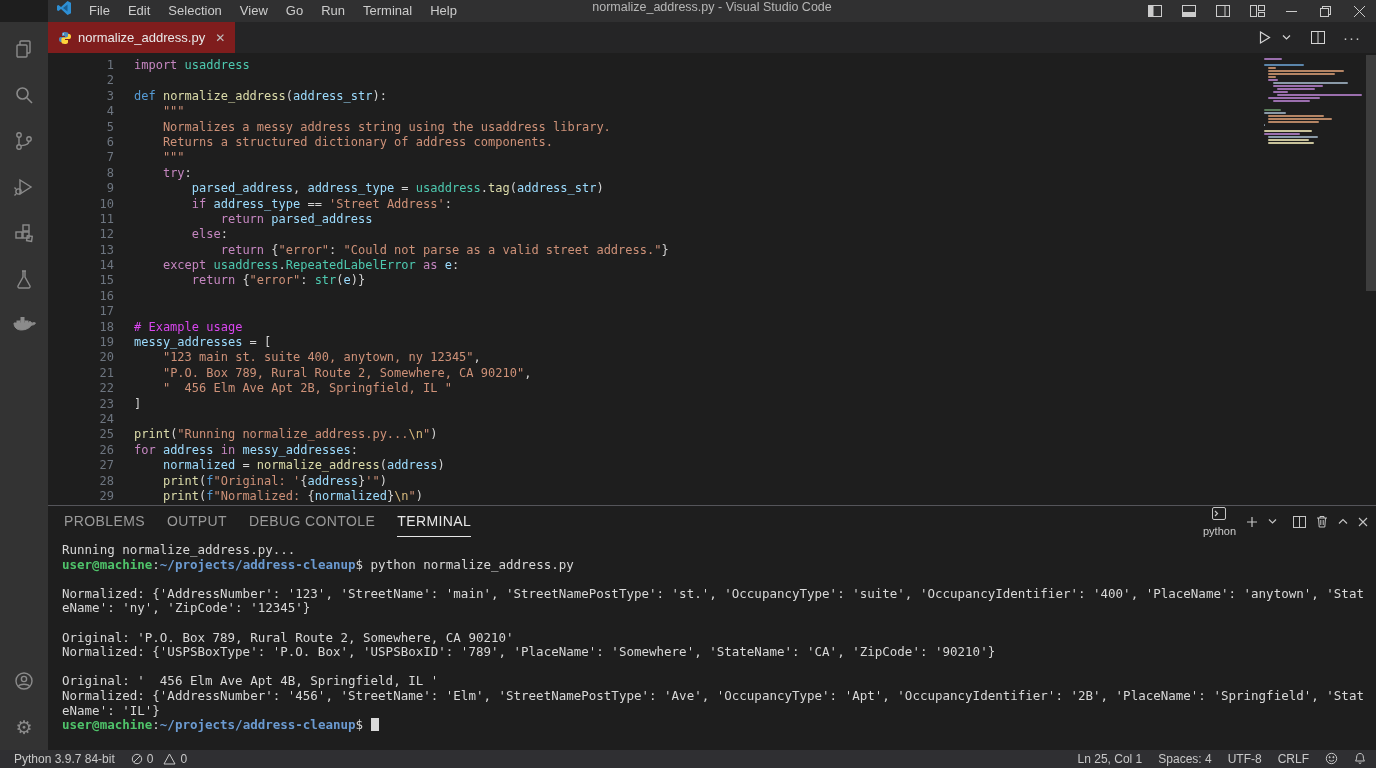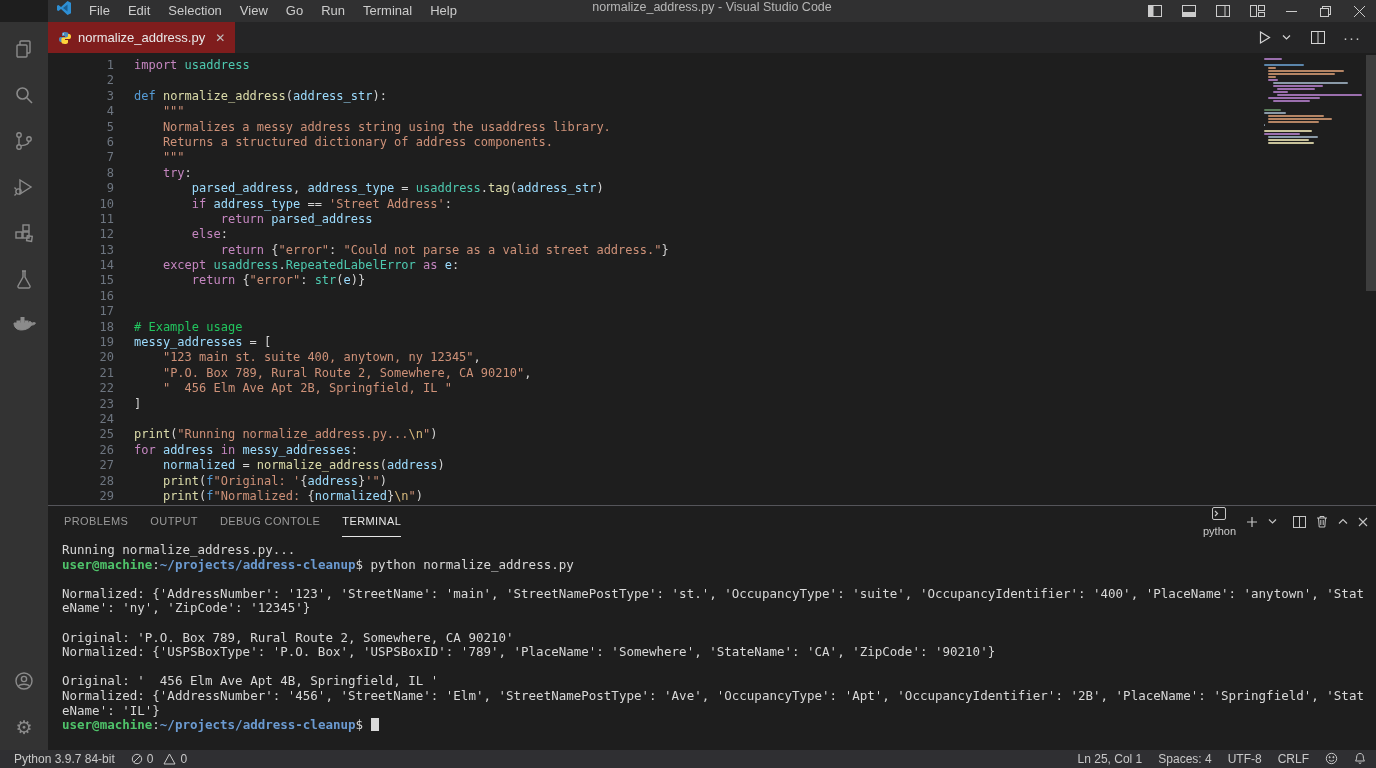--- a/index.html
+++ b/index.html
@@ -43,34 +43,34 @@
   .ellipsis-glyph { font-size:15px; letter-spacing:1px; color:#c5c5c5; }
 
   
   .editor { flex:1; position:relative; overflow:hidden; background:#1e1e1e; }
   .code-region { padding-top:5px; font-family:"DejaVu Sans Mono", monospace; font-size:12px;
                  line-height:15.4px; white-space:pre; }
   .code-line { display:flex; height:15.4px; }
   .gutter { width:66px; flex:none; text-align:right; color:#6e7681; user-select:none; }
   .code-text { padding-left:20px; flex:1; }
   .s-kw  { color:#c586c0; } .s-def { color:#569cd6; } .s-fn  { color:#dcdcaa; }
-  .s-var { color:#9cdcfe; } .s-str { color:#ce9178; } .s-com { color:#22c55e; }
+  .s-var { color:#9cdcfe; } .s-str { color:#ce9178; } .s-com { color:#d946ef; }
   .s-mod { color:#4ec9b0; } .s-pl  { color:#d4d4d4; } .s-esc { color:#d7ba7d; }
 
   .minimap { position:absolute; top:2px; right:12px; width:106px; padding:3px 0 0 6px;
              background:rgba(30,30,30,0.0); }
   .mm-line { height:2px; margin-bottom:1px; border-radius:1px; }
   .vscroll { position:absolute; top:2px; right:0; width:10px; height:236px;
              background:rgba(121,121,121,0.35); }
 
   
   .panel { height:245px; flex:none; border-top:1px solid #55555a; background:#1e1e1e;
            display:flex; flex-direction:column; }
   .panel-header { height:31px; display:flex; align-items:center; padding:0 8px 0 16px; flex:none; }
-  .panel-tab { font-size:11px; letter-spacing:.4px; color:#9a9a9a; margin-right:22px;
+  .panel-tab { font-size:14px; letter-spacing:.4px; color:#9a9a9a; margin-right:22px;
                line-height:29px; border-bottom:1px solid transparent; }
   .panel-tab.active { color:#e7e7e7; border-bottom:1px solid #e7e7e7; }
   .panel-actions { margin-left:auto; display:flex; align-items:center; gap:10px; color:#c5c5c5; }
   .pa-btn { display:flex; align-items:center; justify-content:center; }
   .shell-badge { display:flex; align-items:center; gap:5px; font-size:11px; color:#cccccc;flex-direction:column; }
   .terminal { flex:1; padding:6px 8px 0 14px; font-family:"DejaVu Sans Mono", monospace;
               font-size:12.5px; line-height:14.6px; overflow:hidden; }
   .term-line { white-space:pre-wrap; word-break:break-all; min-height:14.6px; }
   .t-g { color:#4fc36a; font-weight:bold; }
   .t-b { color:#6b9bd2; font-weight:bold; }

